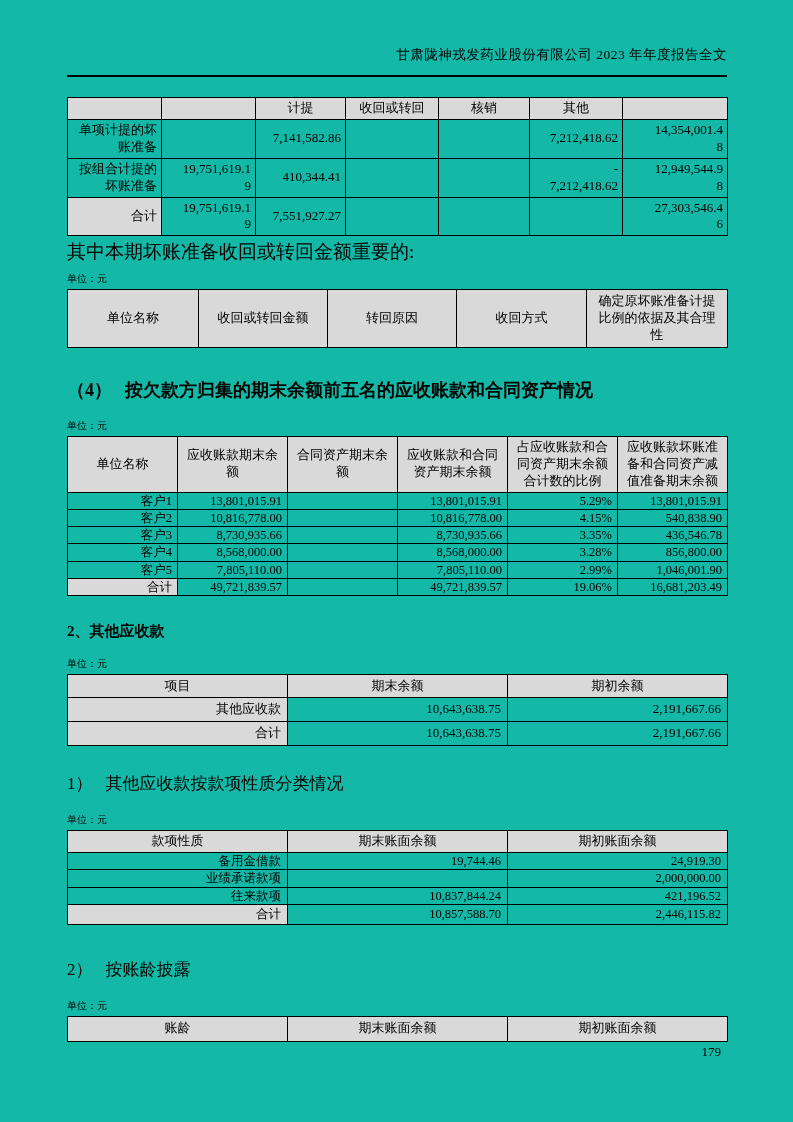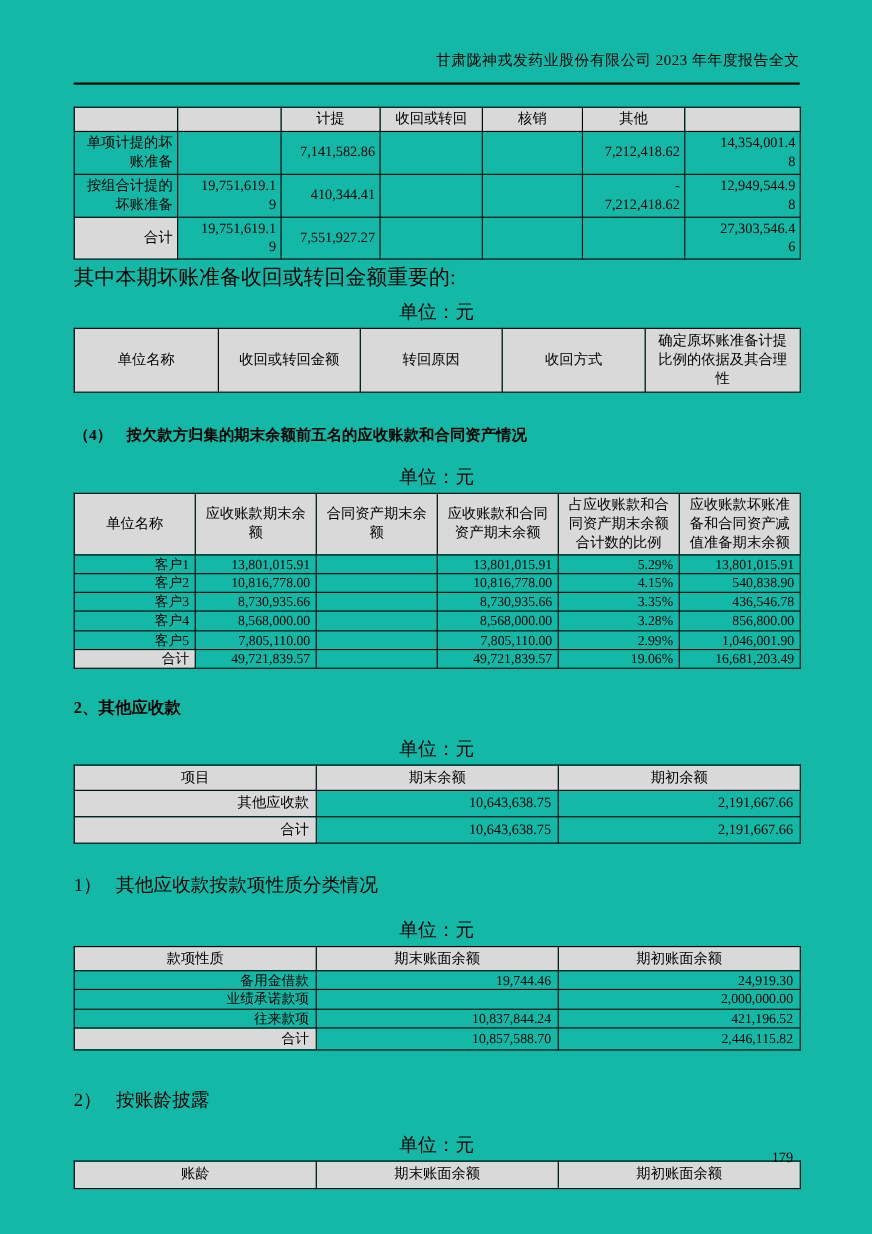--- a/index.html
+++ b/index.html
@@ -41,26 +41,26 @@
   th { text-align: center; background: #d9d9d9; padding: 2px 4px; }
   td.lbl { text-align: right; padding: 2px 4px; }
   td.num { text-align: right; padding: 2px 4px; white-space: pre-line; word-break: break-all; }
   .shade { background: #d9d9d9; }
 
   .t1 { margin-top: 20px; }
   .t1 th { height: 22px; margin-top: 28px; }
   .t1 td { height: 33px; }
 
   .note { font-size: 19px; margin-top: 3px; }
-  .unit { font-size: 17px; text-align: center; width: 660px; margin-top: 7px; margin-bottom: 3px; }
+  .unit { font-size: 10px; text-align: left; width: 660px; margin-top: 7px; margin-bottom: 3px; }
 
   .t2 th { height: 56px; padding: 3px 8px; }
 
   .h-big { font-size: 15px; font-weight: bold; margin-top: 26px; }
-  .h-sub { font-size: 14px; font-weight: bold; margin-top: 30px; }
+  .h-sub { font-size: 18px; font-weight: bold; margin-top: 30px; }
   .h-sub .hnum { margin-right: 13px; }
   .h-small { font-size: 17px; font-weight: normal; margin-top: 26px; }
   .h-small .hnum { margin-right: 13px; }
 
   .t3 th { height: 48px; padding: 2px 5px; }
   .t3 td { height: 17px; padding: 0 5px; font-size: 12.5px; }
 
   .t4 th { height: 23px; text-align: center; }
   .t4 td { height: 24px; padding: 3px 6px; }
   .t4 td.lbl { background: #d9d9d9; }

